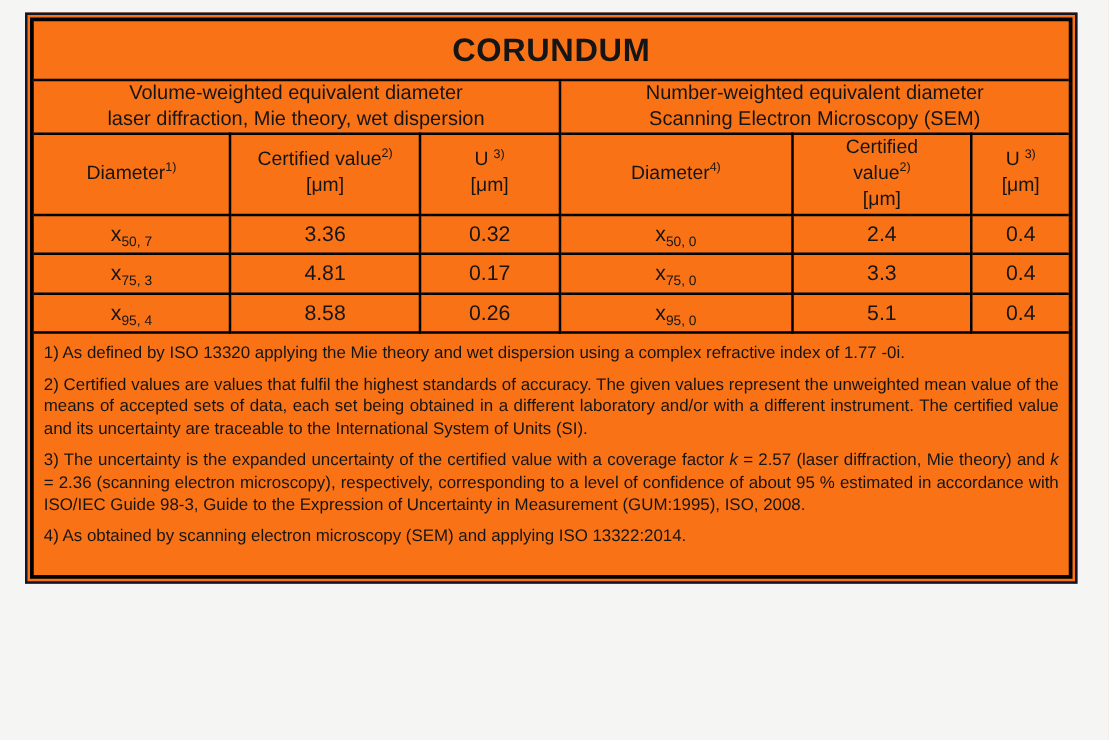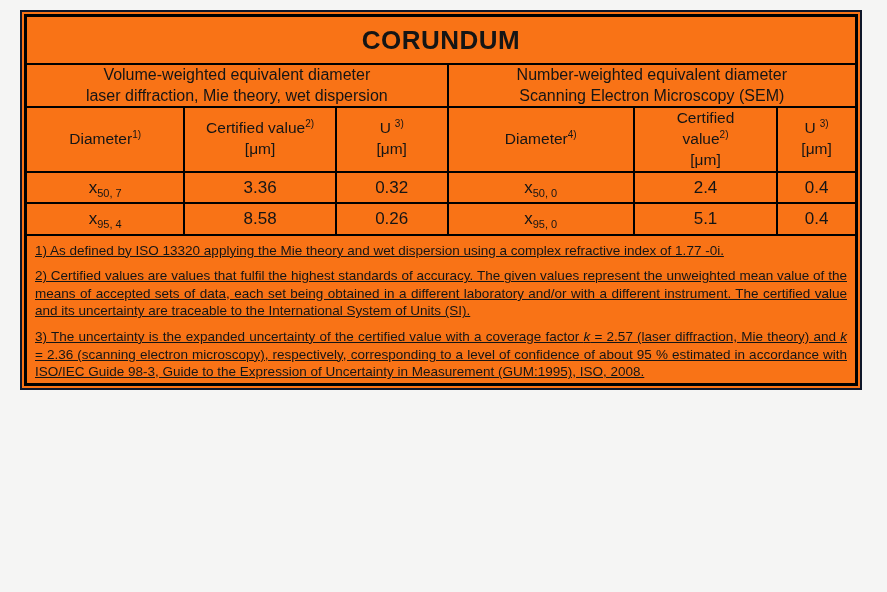--- a/index.html
+++ b/index.html
@@ -62,24 +62,23 @@
     vertical-align: super;
     line-height: 0;
   }
   .u-sup { margin-left: 4px; }
   sub.dsub {
     font-size: 11px;
     vertical-align: -4px;
     line-height: 0;
   }
   .footnotes {
-    padding: 6px 8px 2px 8px;
+    padding: 6px 8px 22px 8px;
     font-size: 13.5px;
     line-height: 1.3;
-    text-decoration: underline;
   }
   .footnotes p { margin: 0; }
   .footnotes p + p { margin-top: 8px; }
   .just { text-align: justify; }
   .ital { font-style: italic; }
 </style>
 </head>
 <body>
 
 <div class="frame">
@@ -131,30 +130,39 @@
       <tbody class="data-rows" id="data-rows">
           <tr>
             <td><span>x</span><sub class="dsub">50, 7</sub></td>
             <td>3.36</td>
             <td>0.32</td>
             <td><span>x</span><sub class="dsub">50, 0</sub></td>
             <td>2.4</td>
             <td>0.4</td>
           </tr>
           <tr>
+            <td><span>x</span><sub class="dsub">75, 3</sub></td>
+            <td>4.81</td>
+            <td>0.17</td>
+            <td><span>x</span><sub class="dsub">75, 0</sub></td>
+            <td>3.3</td>
+            <td>0.4</td>
+          </tr>
+          <tr>
             <td><span>x</span><sub class="dsub">95, 4</sub></td>
             <td>8.58</td>
             <td>0.26</td>
             <td><span>x</span><sub class="dsub">95, 0</sub></td>
             <td>5.1</td>
             <td>0.4</td>
           </tr>
         </tbody>
     </table>
 
     <div class="footnotes">
       <p>1) As defined by ISO 13320 applying the Mie theory and wet dispersion using a complex refractive index of 1.77 -0i.</p>
       <p class="just">2) Certified values are values that fulfil the highest standards of accuracy. The given values represent the unweighted mean value of the means of accepted sets of data, each set being obtained in a different laboratory and/or with a different instrument. The certified value and its uncertainty are traceable to the International System of Units (SI).</p>
       <p class="just"><span>3) The uncertainty is the expanded uncertainty of the certified value with a coverage factor </span><span class="ital">k</span><span> = 2.57 (laser diffraction, Mie theory) and </span><span class="ital">k</span><span> = 2.36 (scanning electron microscopy), respectively, corresponding to a level of confidence of about 95 % estimated in accordance with ISO/IEC Guide 98-3, Guide to the Expression of Uncertainty in Measurement (GUM:1995), ISO, 2008.</span></p>
+      <p>4) As obtained by scanning electron microscopy (SEM) and applying ISO 13322:2014.</p>
     </div>
 
   </div>
 </div>
 
 </body></html>

